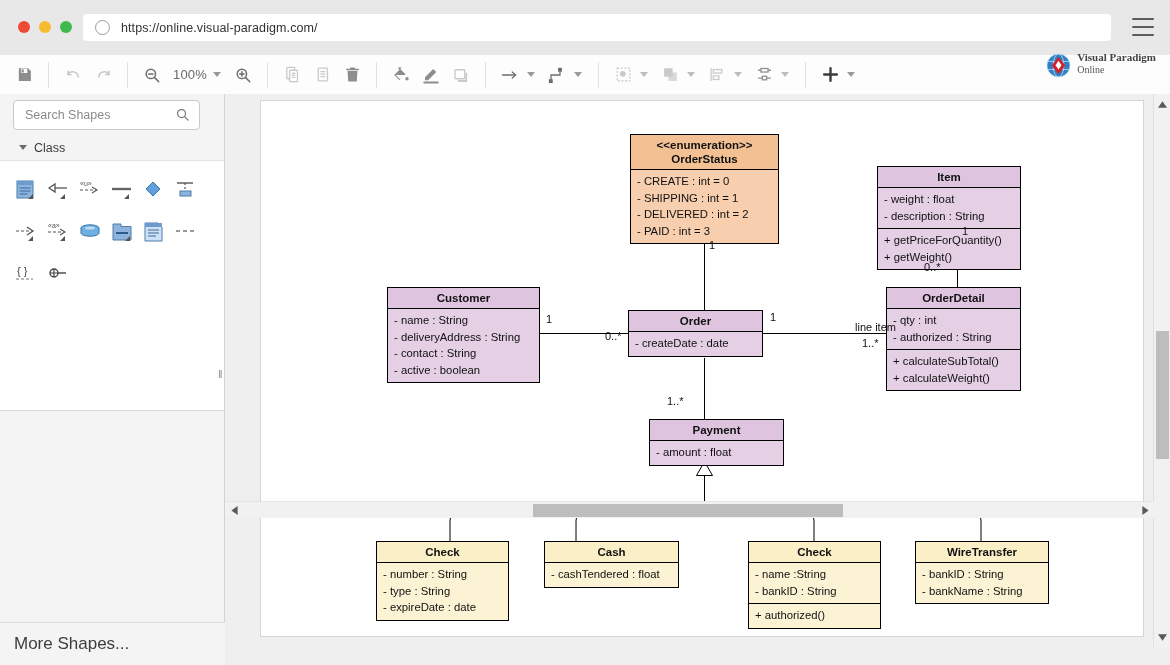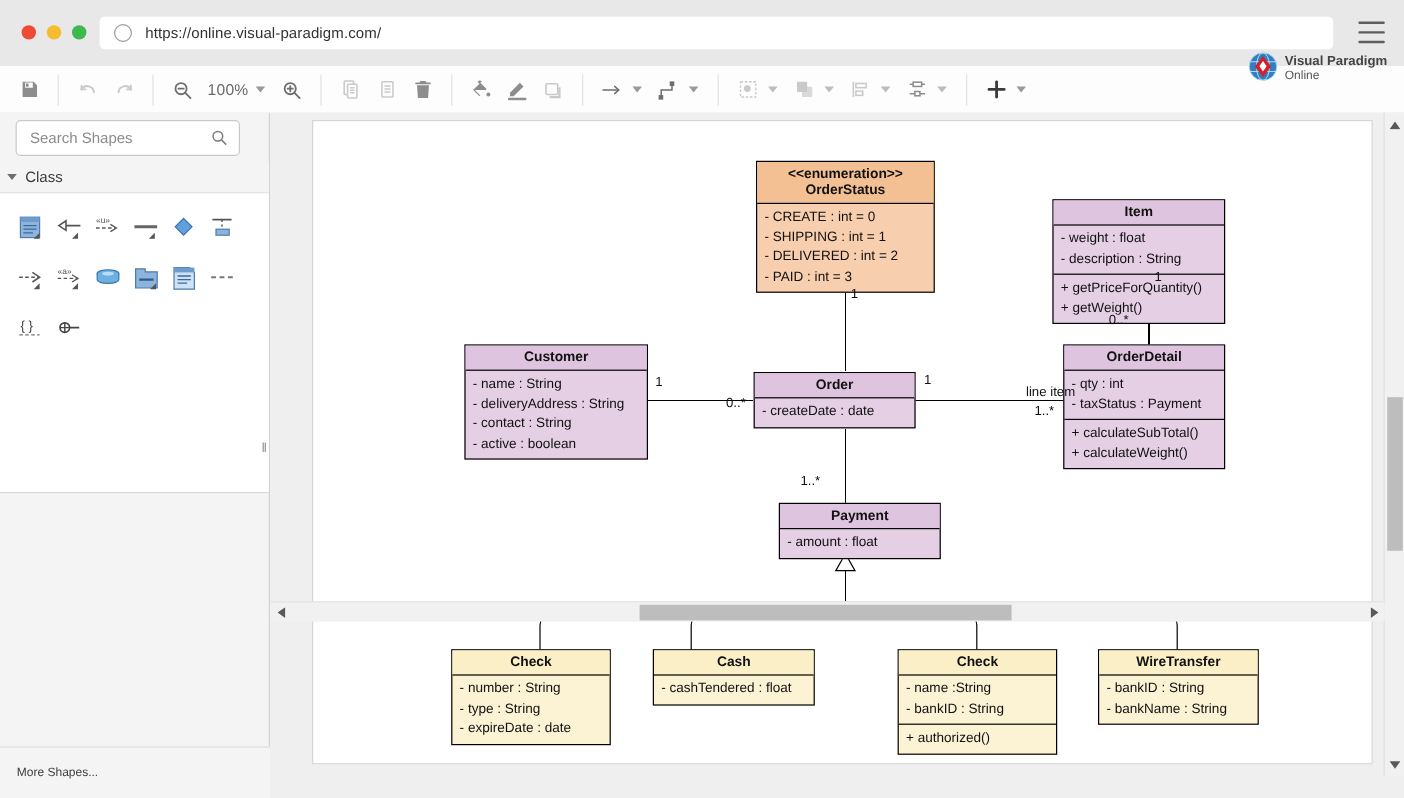--- a/index.html
+++ b/index.html
@@ -27,45 +27,45 @@
            border-bottom:1px solid #d9d9d9;display:flex;align-items:center;}
   .tb-group{display:flex;align-items:center;height:39px;padding:0 9px;}
   .tb-sep{width:1px;height:26px;background:#e2e2e2;}
   .tb-btn{width:30px;height:30px;display:flex;align-items:center;justify-content:center;cursor:pointer;color:#c9c9c9;}
   .tb-btn.dark{color:#8d8d8d;}
   .tb-btn.darker{color:#6e6e6e;}
   .zoomlabel{font-size:13px;color:#6a6a6a;padding:0 4px 0 6px;letter-spacing:.2px;}
   .caret{width:0;height:0;border-left:4px solid transparent;border-right:4px solid transparent;
          border-top:5px solid #9a9a9a;margin:0 7px 0 2px;cursor:pointer;}
   .caret.lite{border-top-color:#bdbdbd;}
-  .logo{position:absolute;right:14px;top:42px;display:flex;align-items:flex-end;gap:5px;}
+  .logo{position:absolute;right:14px;top:52px;display:flex;align-items:flex-start;gap:5px;font-family:Liberation Serif, serif;}
   .logo-txt{font-size:11px;line-height:11.5px;font-weight:bold;color:#444;}
   .logo-txt .l2{font-weight:normal;font-size:10px;color:#555;}
 
   
   .sidebar{position:absolute;left:0;top:94px;width:224px;height:571px;background:#f4f4f4;
            border-right:1px solid #d2d2d2;}
   .search-wrap{position:absolute;left:13px;top:6px;width:185px;height:28px;background:#fff;
                border:1px solid #c9c9c9;border-radius:4px;display:flex;align-items:center;}
   .search-wrap input{border:none;outline:none;background:transparent;font-size:12.5px;color:#555;
                      margin-left:9px;width:145px;font-family:Liberation Sans, sans-serif;}
   .search-wrap input::placeholder{color:#8b8b8b;}
   .search-icon{position:absolute;right:9px;top:6px;color:#7a7a7a;}
   .panel-body{position:absolute;left:0;top:41px;width:224px;height:275px;background:#fff;
               border-bottom:1px solid #d8d8d8;}
   .group-head{height:25px;display:flex;align-items:center;background:#f4f4f4;border-bottom:1px solid #e4e4e4;
-              cursor:pointer;padding-left:6px;}
+              cursor:pointer;padding-left:19px;}
   .group-caret{width:0;height:0;border-left:4.5px solid transparent;border-right:4.5px solid transparent;
                border-top:5.5px solid #6e6e6e;margin-right:7px;}
   .group-title{font-size:12.5px;color:#3d3d3d;}
   .shape-grid{display:flex;flex-wrap:wrap;padding:10px 4px 0 10px;}
   .shape-cell{width:32px;height:38px;margin:0 0 4px 0;display:flex;align-items:center;justify-content:center;
               cursor:pointer;position:relative;}
   .more-shapes{position:absolute;left:0;bottom:0;width:224px;height:42px;display:flex;align-items:center;
-               padding-left:14px;font-size:10px;color:#3d3d3d;background:#f4f4f4;cursor:pointer;
+               padding-left:14px;font-size:17px;color:#3d3d3d;background:#f4f4f4;cursor:pointer;
                border-top:1px solid #dcdcdc;}
   .panel-handle{position:absolute;left:218px;top:368px;font-size:11px;color:#8a8a8a;letter-spacing:-1px;cursor:col-resize;}
 
   
   .canvas-area{position:absolute;left:225px;top:94px;width:945px;height:571px;background:#efefef;overflow:hidden;}
   .paper{position:absolute;left:35px;top:6px;width:882px;height:535px;background:#fff;border:1px solid #d5d5d5;}
   .diagram{position:absolute;left:0;top:0;width:882px;height:535px;}
 
   
   .vscroll{position:absolute;right:0;top:94px;width:16px;height:553px;background:#f1f1f1;border-left:1px solid #e0e0e0;}
@@ -464,21 +464,21 @@
             <div class="row">- deliveryAddress : String</div>
             <div class="row">- contact : String</div>
             <div class="row">- active : boolean</div>
           </div>
         </div>
 
         <div class="uml c-purple" style="left:625px;top:186px;width:135px;">
           <div class="hdr">OrderDetail</div>
           <div class="sec">
             <div class="row">- qty : int</div>
-            <div class="row">- taxStatus : Payment</div>
+            <div class="row">- authorized : String</div>
           </div>
           <div class="sec">
             <div class="row">+ calculateSubTotal()</div>
             <div class="row">+ calculateWeight()</div>
           </div>
         </div>
 
         <div class="uml c-purple" style="left:367px;top:318px;width:135px;margin-left:21px;">
           <div class="hdr">Payment</div>
           <div class="sec">

